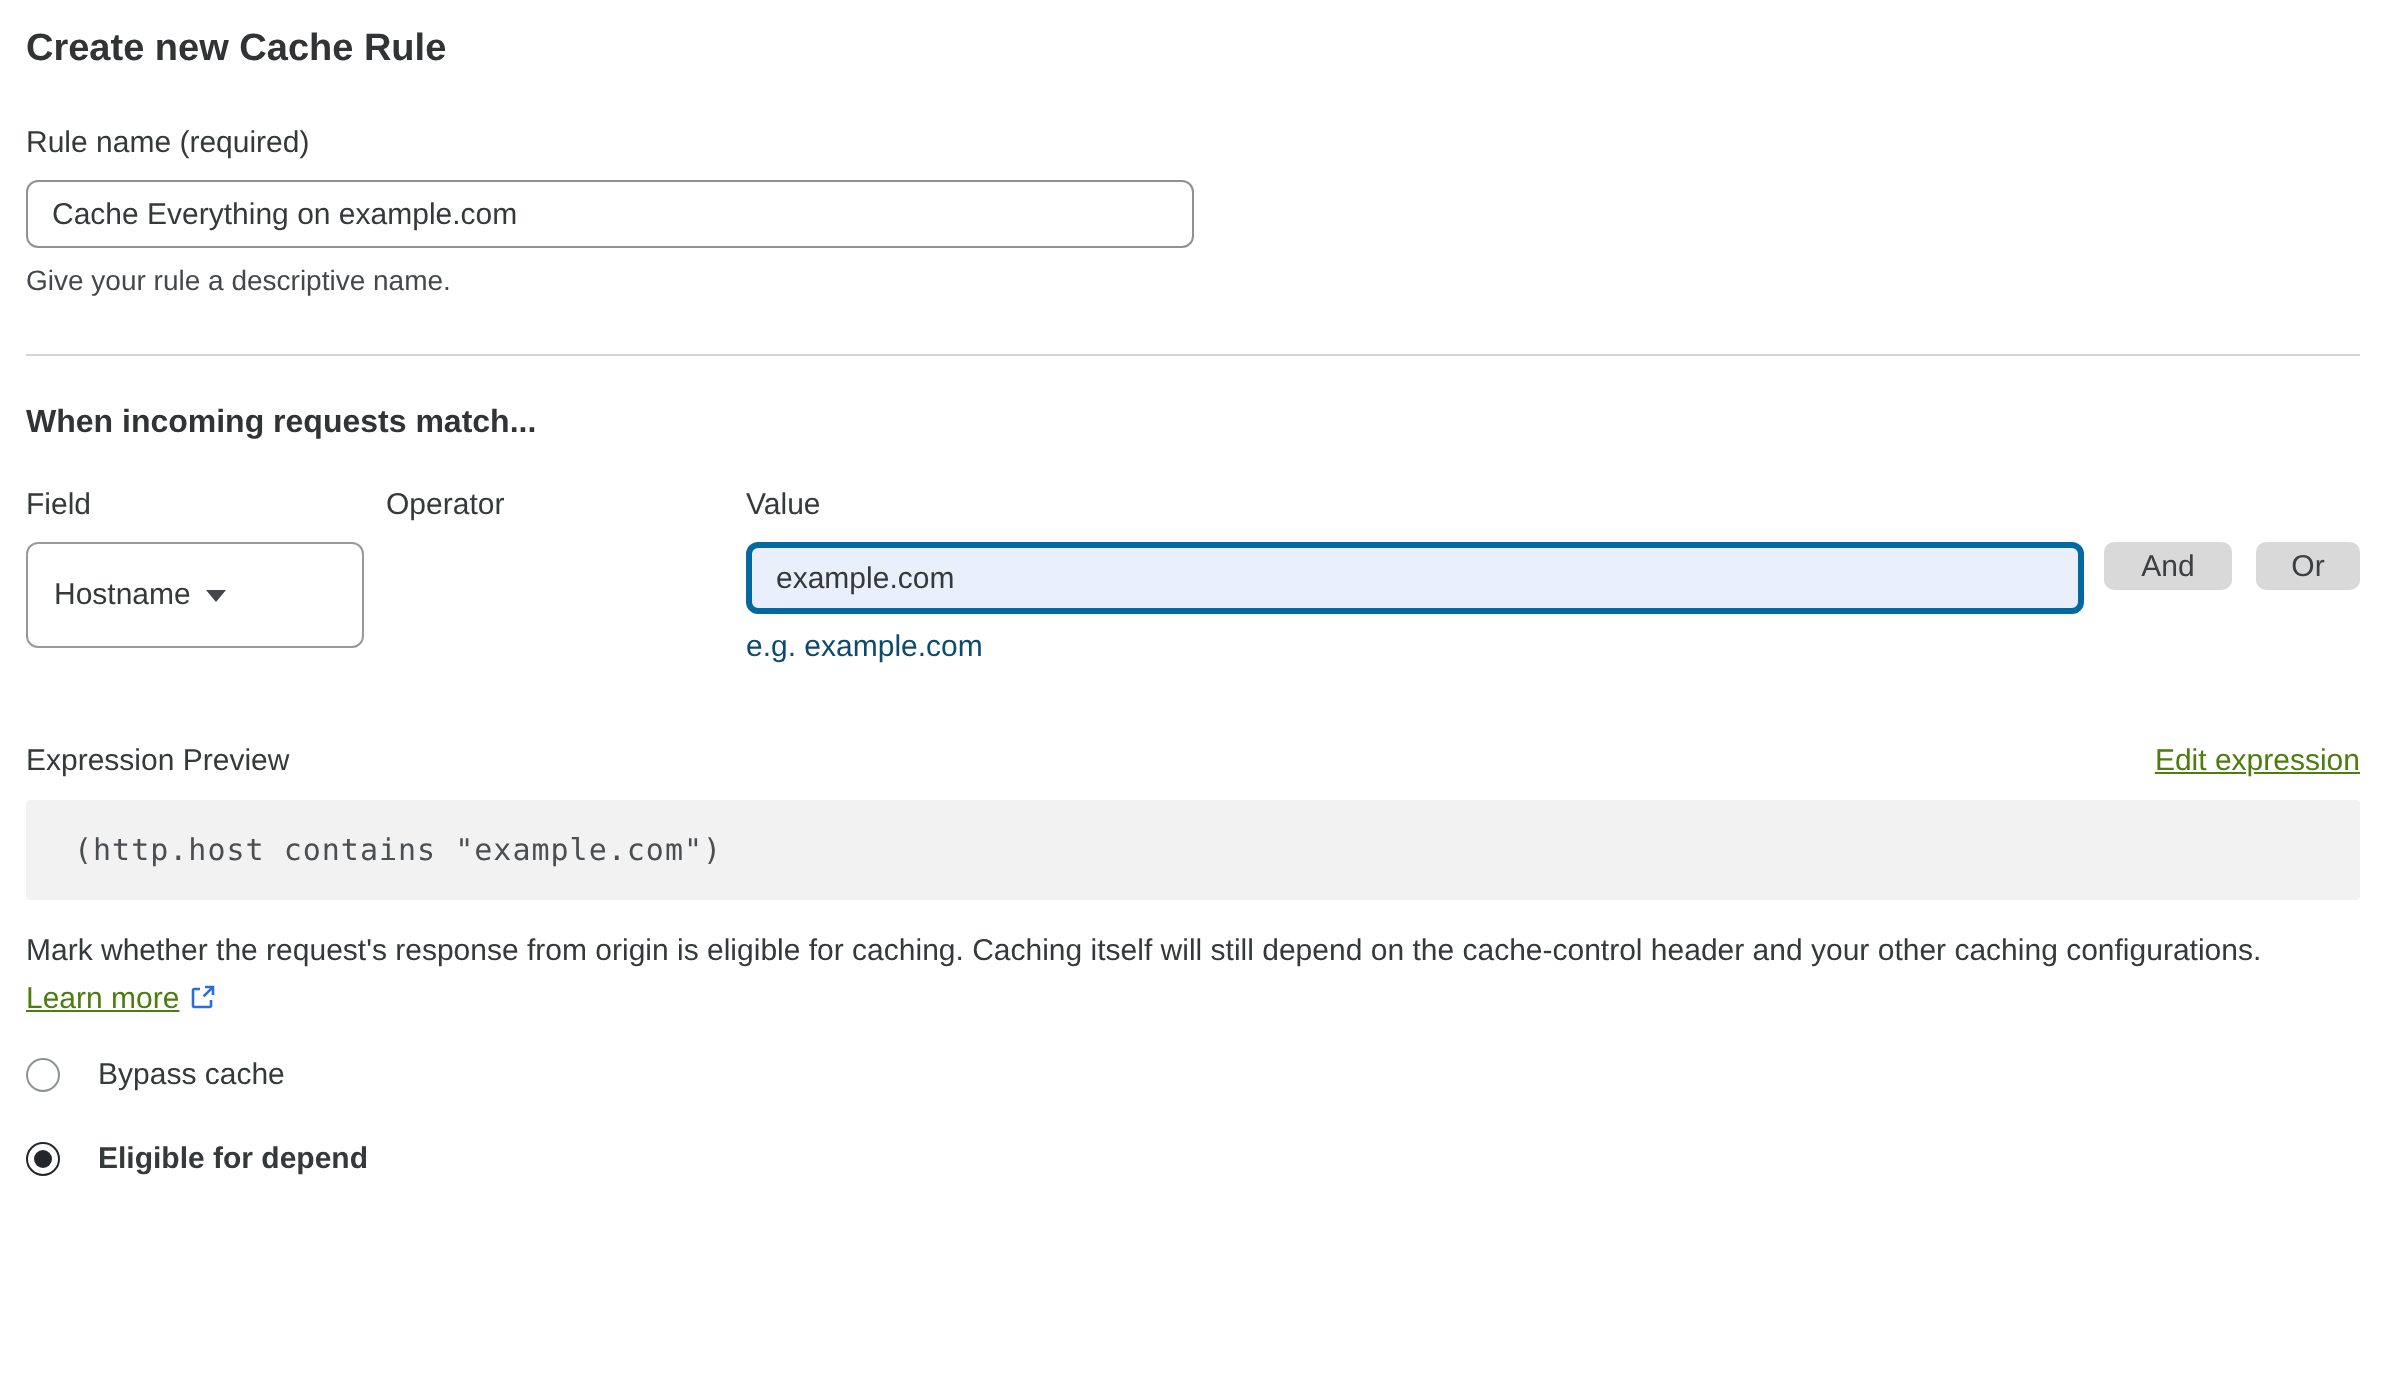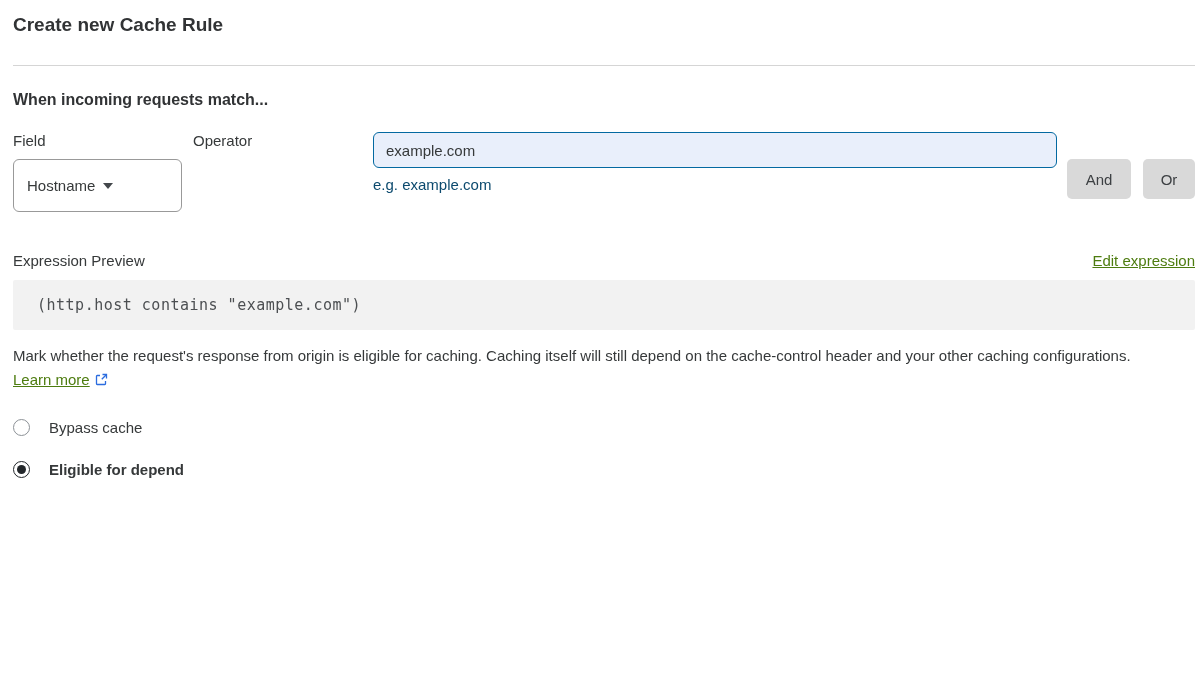--- a/index.html
+++ b/index.html
@@ -2,21 +2,21 @@
 <html><head>
 <meta charset="utf-8">
 <style>
   * { box-sizing: border-box; }
   html, body { margin: 0; padding: 0; }
   body {
     width: 1200px; height: 696px; background: #ffffff;
     font-family: "Liberation Sans", sans-serif;
     color: #36393a; overflow: hidden;
   }
-  .page { padding: 14px 5px 0 13px; border-radius: 29px; }
+  .page { padding: 14px 20px 0 13px; border-radius: 29px; }
 
   .page-title { font-size: 19px; font-weight: 700; margin: 0; color: #313335; }
 
   .form-group { margin-top: 27px; }
   .field-label { display: block; font-size: 15px; line-height: 18px; margin-bottom: 9px; }
 
   .text-input {
     width: 584px; height: 34px; border: 1px solid #919191; border-radius: 6px;
     padding: 0 12px; font-size: 15px; font-family: "Liberation Sans", sans-serif;
     color: #36393a; background: #fff; outline: none;
@@ -38,28 +38,28 @@
     background: #ffffff; display: flex; align-items: center; justify-content: flex-start;
     padding: 0 13px; font-size: 15px; cursor: pointer;
   }
   .chevron {
     width: 0; height: 0;
     border-left: 5px solid transparent; border-right: 5px solid transparent;
     border-top: 6px solid #43474b; margin-left: 8px;
   }
 
   .value-input {
-    width: 100%; height: 36px; background: #e9effb; border: 1px solid #0369a1;
+    width: 100%; height: 36px; background: #e9effb; border: 3px solid #0369a1;
     border-radius: 6px; padding: 0 12px; font-size: 15px;
     font-family: "Liberation Sans", sans-serif; color: #36393a; outline: none;
   }
   .value-helper { margin-top: 8px; font-size: 15px; color: #0c4a6e; }
 
   .gray-btn {
-    height: 40px; background: #d9d9d9; color: #3d4043; border: none; border-radius: 5px;
+    height: 24px; background: #d9d9d9; color: #3d4043; border: none; border-radius: 5px;
     font-size: 15px; font-family: "Liberation Sans", sans-serif; cursor: pointer;
   }
   .btn-and { width: 64px; }
   .btn-or  { width: 52px; }
 
   .expr-header {
     display: flex; justify-content: space-between; align-items: flex-end;
     margin-top: 40px; font-size: 15px;
   }
   .link { color: #4d7c0f; text-decoration: underline; cursor: pointer; }
@@ -75,21 +75,21 @@
 
   .then-heading { margin-top: 31px; }
 
   .subsection-title { margin-top: 31px; }
   .subsection-title .title { font-size: 16px; font-weight: 700; color: #313335; }
   .required-tag { font-size: 14px; color: #7c7c7c; margin-left: 7px; font-weight: 400; }
 
   .description { margin: 14px 0 0 0; font-size: 15px; line-height: 24px; max-width: 1152px; }
   .external-icon { display: inline-block; vertical-align: -1px; margin-left: 5px; }
 
-  .radio-group { margin-top: 26px; }
+  .radio-group { margin-top: 16px; }
   .radio-row { display: flex; align-items: center; cursor: pointer; }
   .radio-row + .radio-row { margin-top: 25px; }
   .radio-circle {
     width: 17px; height: 17px; border-radius: 50%; border: 1.5px solid #8d9297;
     background: #fff; display: inline-flex; align-items: center; justify-content: center;
     flex: none;
   }
   .radio-row.checked .radio-circle { border-color: #23272b; }
   .radio-row.checked .radio-circle::after {
     content: ""; width: 9px; height: 9px; background: #23272b; border-radius: 50%;
@@ -97,39 +97,45 @@
   .radio-label { margin-left: 19px; font-size: 15px; }
   .radio-row.checked .radio-label { font-weight: 700; }
 </style>
 </head>
 <body>
 
 <div class="page">
 
   <h1 class="page-title">Create new Cache Rule</h1>
 
+  <div class="form-group">
+    <label class="field-label">Rule name (required)</label>
+    <input class="text-input" type="text" value="Cache Everything on example.com" style="">
+    <div class="helper">Give your rule a descriptive name.</div>
+  </div>
 
   <hr class="divider">
 
   <h2 class="section-heading">When incoming requests match...</h2>
 
   <div class="match-row">
     <div class="col-field">
       <label class="field-label">Field</label>
       <div class="select" role="combobox">
         <span>Hostname</span>
         <span class="chevron"></span>
       </div>
     </div>
 
     <div class="col-operator">
       <label class="field-label">Operator</label>
     </div>
 
     <div class="col-value">
+      <label class="field-label">Value</label>
       <input class="value-input" type="text" value="example.com" style="">
       <div class="value-helper">e.g. example.com</div>
     </div>
 
     <div class="col-buttons">
       <button class="gray-btn btn-and">And</button>
       <button class="gray-btn btn-or">Or</button>
     </div>
   </div>
 

